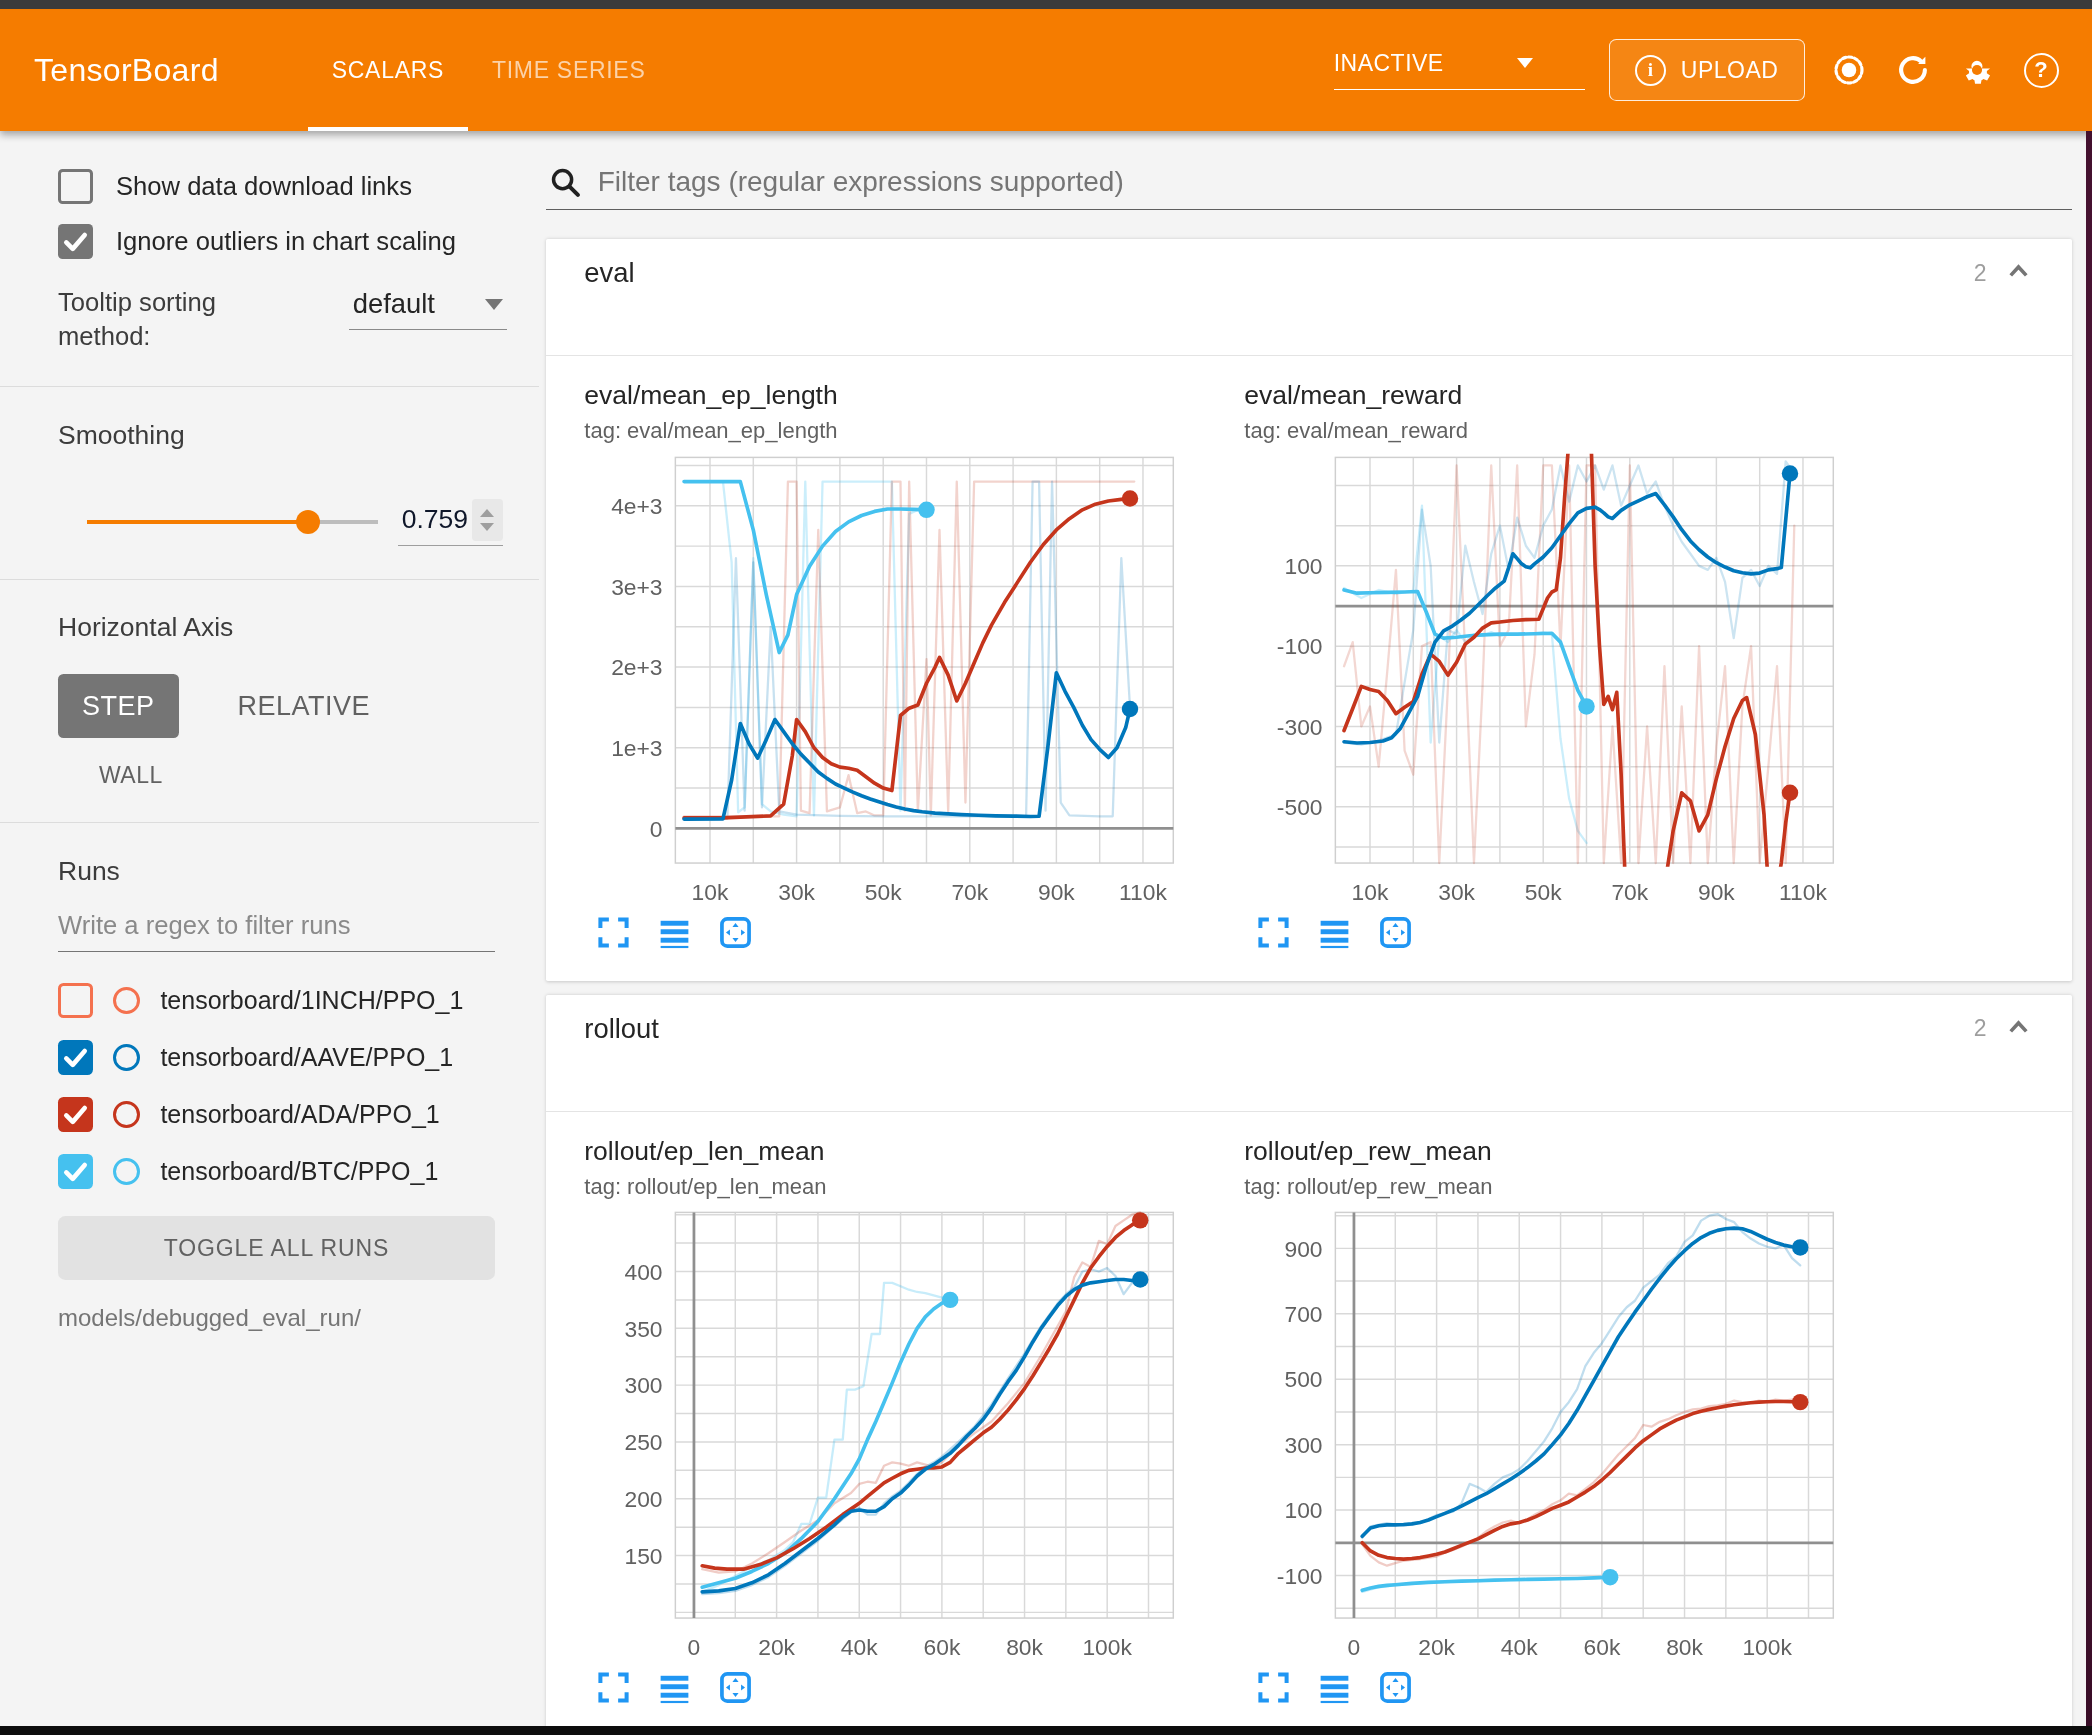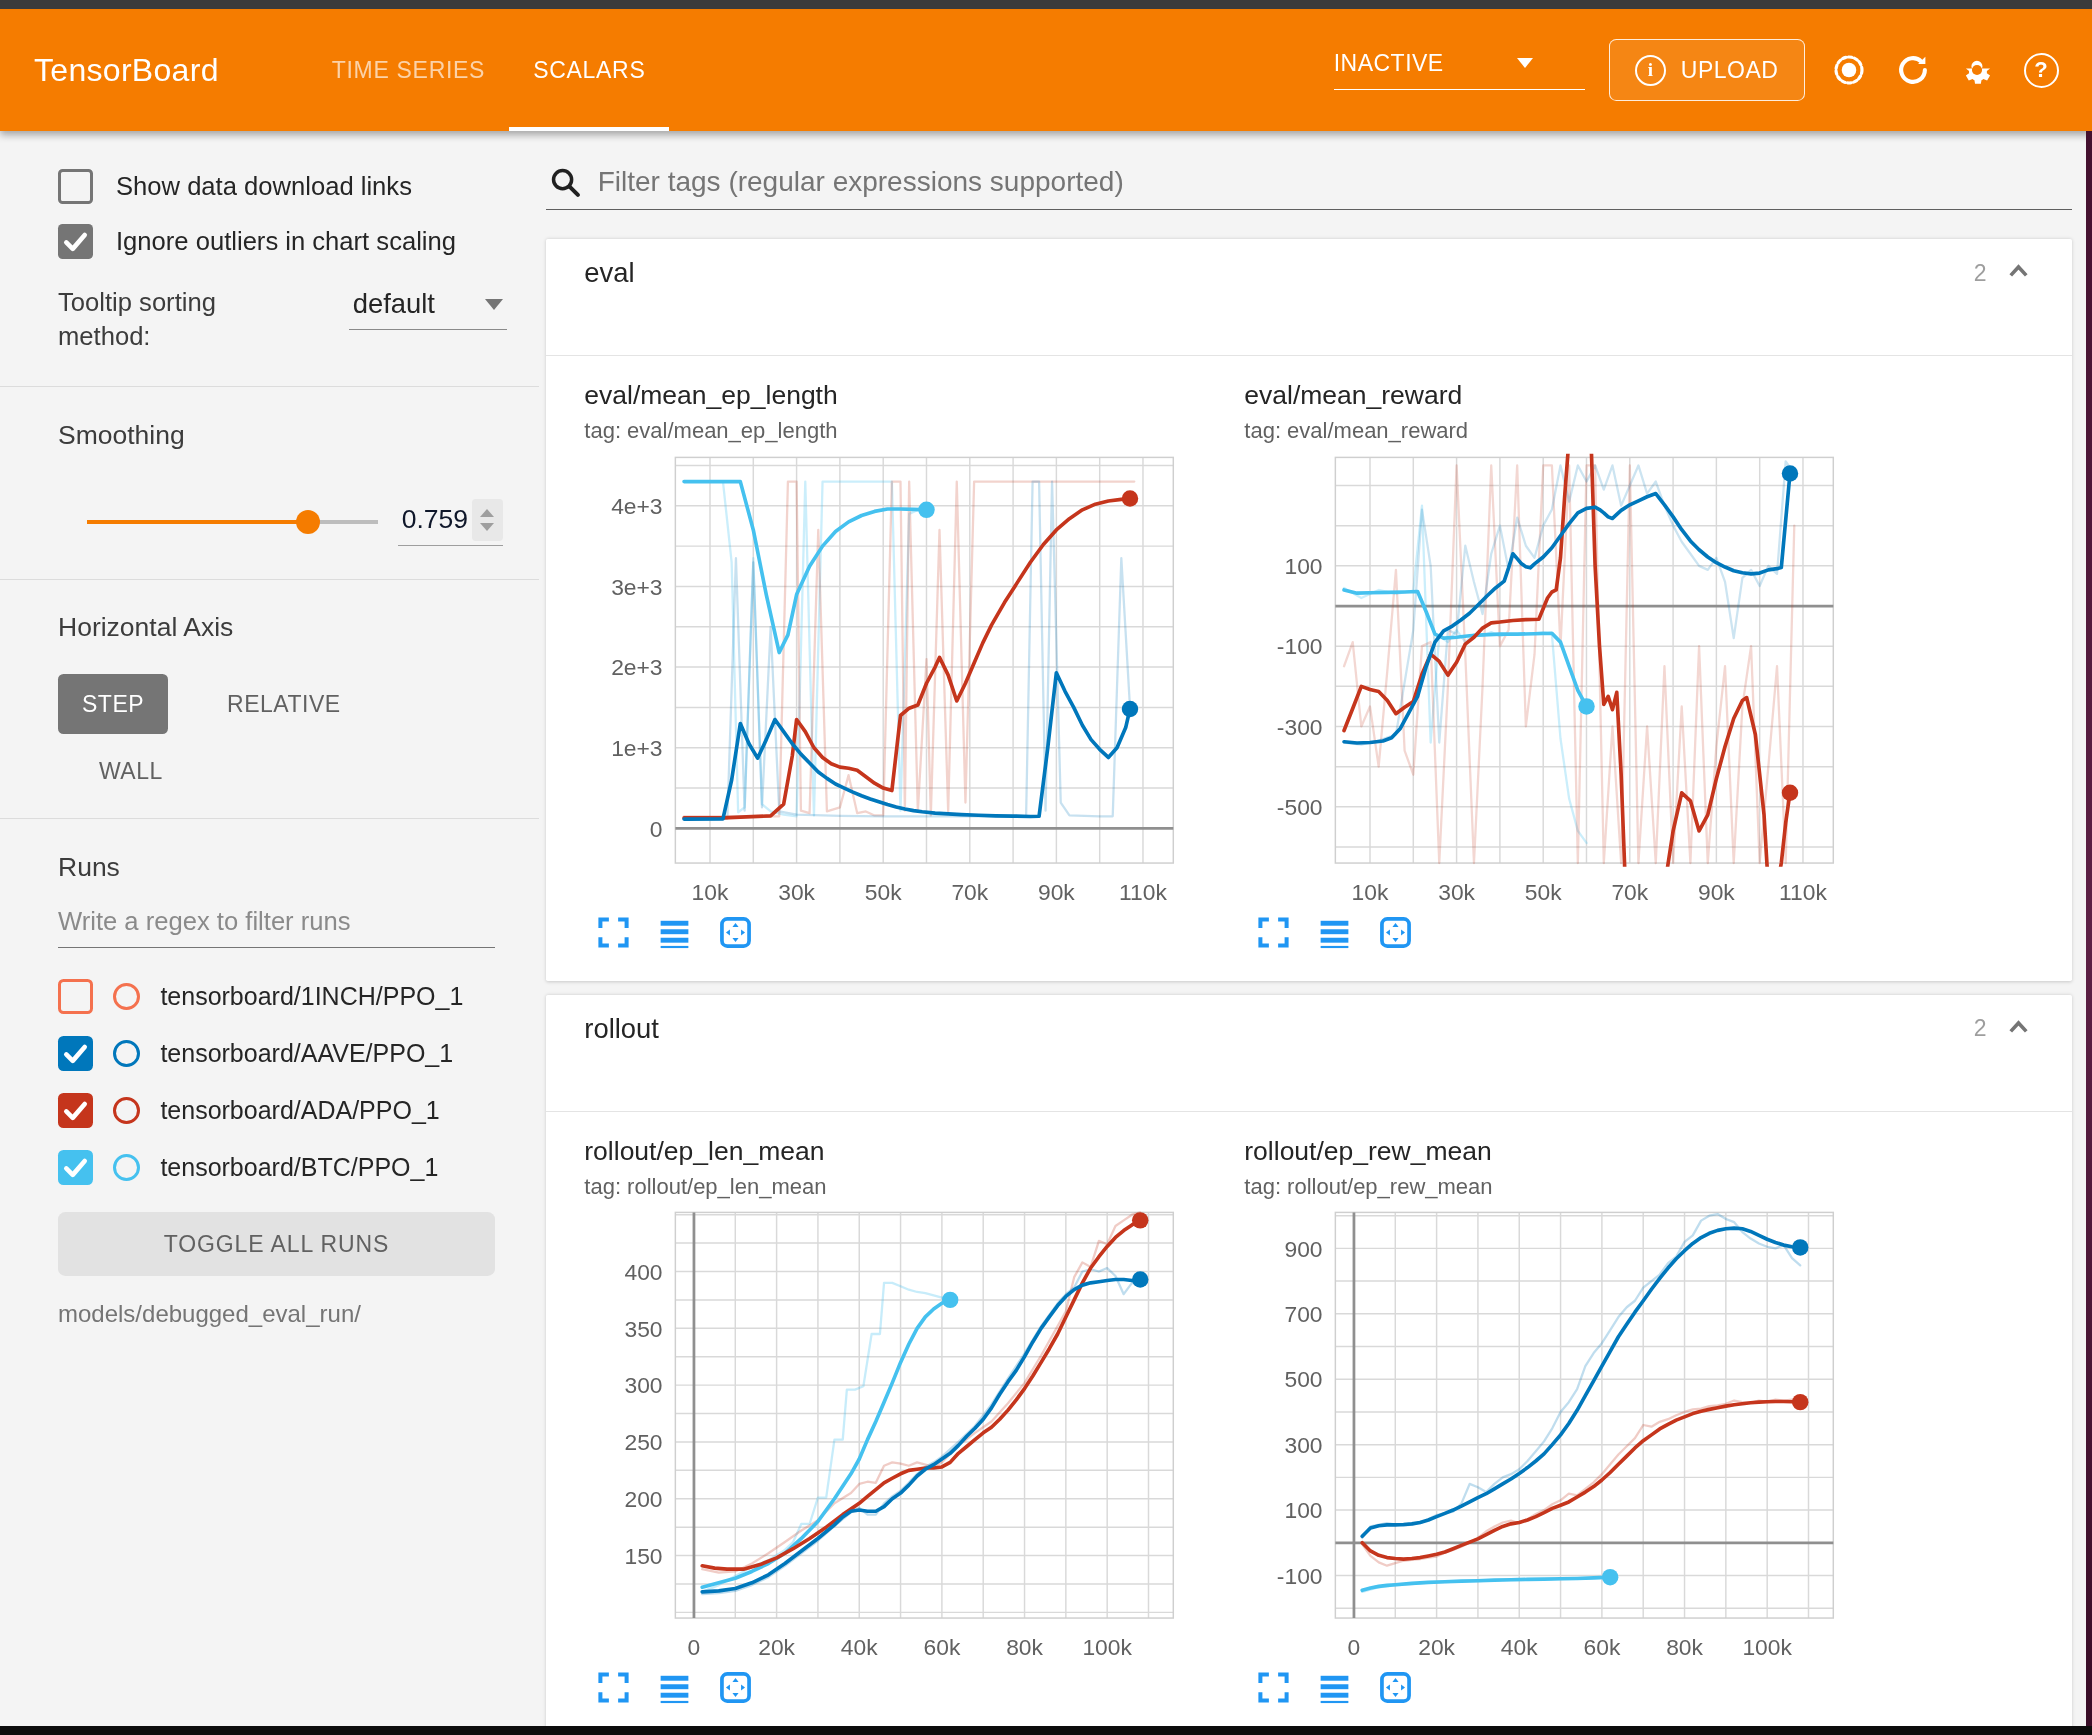--- a/index.html
+++ b/index.html
@@ -58,21 +58,21 @@
   .slider-track { position:relative; width:291px; height:3.7px; background:#bdbdbd; margin-left:29px; flex:none; }
   .slider-fill { position:absolute; left:0; top:0; bottom:0; background:#f57c00; }
   .slider-thumb { position:absolute; top:50%; transform:translate(-50%,-50%); width:24px; height:24px; border-radius:50%; background:#f57c00; cursor:pointer; }
   .smooth-box { display:flex; align-items:center; margin-left:20px; border-bottom:1.8px solid #9e9e9e; padding-bottom:3.7px; }
   .smooth-val { font-size:26.5px; color:#0f172a; padding:0 3.7px; }
   .spinner { width:31px; height:42px; background:#e8e8e8; border-radius:3.7px; display:flex; flex-direction:column;
              align-items:center; justify-content:center; gap:5.5px; cursor:pointer; }
   .spin-up { width:0;height:0;border-left:7.3px solid transparent;border-right:7.3px solid transparent;border-bottom:8.2px solid #9e9e9e; }
   .spin-dn { width:0;height:0;border-left:7.3px solid transparent;border-right:7.3px solid transparent;border-top:8.2px solid #9e9e9e; }
   .axis-btn-row { display:flex; align-items:center; gap:35px; margin-top:31px; }
-  .axis-btn { font-size:23px; letter-spacing:0.5px; color:#616161; padding:16.4px 24px; border-radius:5.5px; cursor:pointer; }
+  .axis-btn { font-size:27px; letter-spacing:0.5px; color:#616161; padding:16.4px 24px; border-radius:5.5px; cursor:pointer; }
   .axis-btn.selected { background:#757575; color:#fff; }
   .axis-wall { margin:24px 0 12px 41px; font-size:23px; letter-spacing:0.5px; color:#616161; cursor:pointer; width:82px; }
   .regex-input { margin-top:24px; width:437px; border-bottom:1.8px solid #757575; padding-bottom:11px; font-size:25.6px; color:#8a8a8a; cursor:text; }
   .runs-list { margin-top:31px; display:flex; flex-direction:column; gap:22px; }
   .run-row { display:flex; align-items:center; gap:20px; cursor:pointer; }
   .run-cbox { width:35px; height:35px; border-radius:5.5px; position:relative; flex:none; }
   .run-circle { width:27.4px; height:27.4px; border-radius:50%; border-width:3.7px; border-style:solid; flex:none; }
   .run-label { font-size:25px; color:#252525; white-space:nowrap; }
   .toggle-btn { margin-top:27.4px; width:437px; height:64px; background:#e2e2e2; border-radius:7.3px; color:#616161;
                 font-size:23px; letter-spacing:0.9px; display:flex; align-items:center; justify-content:center; cursor:pointer; }
@@ -98,22 +98,22 @@
 </head>
 <body>
 
 <div id="app">
   <div class="top-strip"></div>
 
   <div class="header">
     <div class="header-left">
       <div class="app-title">TensorBoard</div>
       <div class="tabs">
+        <div class="tab active">SCALARS</div>
         <div class="tab">TIME SERIES</div>
-        <div class="tab active">SCALARS</div>
       </div>
     </div>
     <div class="header-right">
       <div class="status-dd">
         <span>INACTIVE</span>
         <span class="dd-caret"></span>
       </div>
       <div class="upload-btn">
         <span class="info-circle">i</span>
         <span>UPLOAD</span>

